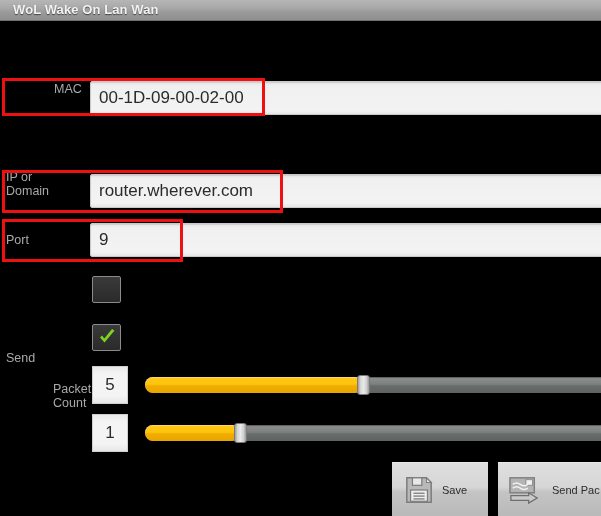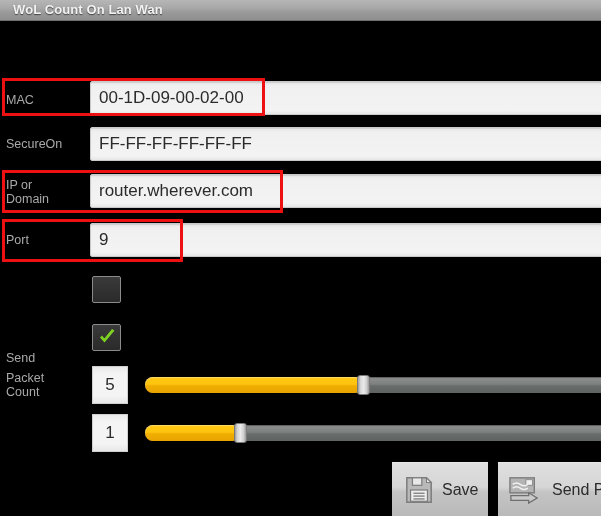--- a/index.html
+++ b/index.html
@@ -163,21 +163,21 @@
     top: 462px;
     height: 54px;
     background: linear-gradient(to bottom, #dfdfdf 0%, #d6d6d6 45%, #c4c4c4 55%, #b9b9b9 100%);
     border-top: 1px solid #e8e8e8;
     box-sizing: border-box;
   }
   .btn-label {
     position: absolute;
     top: 50%;
     transform: translateY(-50%);
-    font-size: 16px;
+    font-size: 11px;
     color: #2c2c2c;
     white-space: nowrap;
   }
   .btn-icon {
     position: absolute;
     top: 50%;
     transform: translateY(-50%);
   }
 
   
@@ -188,40 +188,34 @@
     pointer-events: none;
     background: transparent;
   }
 </style>
 </head>
 <body>
 
 <div id="app">
 
   <div class="titlebar">
-    <div class="titlebar-text">WoL Count On Lan Wan</div>
+    <div class="titlebar-text">WoL Wake On Lan Wan</div>
   </div>
 
 
   <div class="row" style="top:78px;height:40px;">
-    <div class="row-label" style="top:15px;">MAC</div>
+    <div class="row-label" style="top:4px;padding-left:48px;">MAC</div>
     <div class="field" style="top:3px;height:34px;">
       <div class="field-text">00-1D-09-00-02-00</div>
     </div>
   </div>
 
-  <div class="row" style="top:124px;height:40px;">
-    <div class="row-label" style="top:13px;">SecureOn</div>
-    <div class="field" style="top:3px;height:34px;">
-      <div class="field-text">FF-FF-FF-FF-FF-FF</div>
-    </div>
-  </div>
 
   <div class="row" style="top:170px;height:42px;">
-    <div class="row-label" style="top:8px;">IP or
+    <div class="row-label" style="top:0;">IP or
 Domain</div>
     <div class="field" style="top:4px;height:34px;">
       <div class="field-text">router.wherever.com</div>
     </div>
   </div>
 
   <div class="row" style="top:220px;height:40px;">
     <div class="row-label" style="top:13px;">Port</div>
     <div class="field" style="top:3px;height:34px;">
       <div class="field-text">9</div>
@@ -236,21 +230,21 @@
     <div class="row-label" style="top:4px;margin-top:27px;">Send
 Multiple</div>
     <div class="checkbox" style="top:4px;">
       <svg class="check-glyph" viewBox="0 0 20 20">
         <path d="M3 10.5 L7.5 15.5 L17.5 3.5 L15 2 L7.3 11.5 L5 8.5 Z" fill="#7ed321"></path>
       </svg>
     </div>
   </div>
 
   <div class="row" style="top:366px;height:44px;">
-    <div class="row-label" style="top:5px;">Packet
+    <div class="row-label" style="top:16px;margin-left:47px;">Packet
 Count</div>
     <div class="num-box" style="top:0px;height:38px;">
       <div class="num-text">5</div>
     </div>
     <div class="slider" style="top:9px;left:145px;right:-20px;">
       <div class="slider-track"></div>
       <div class="slider-fill" style="width:218px;"></div>
       <div class="slider-thumb" style="left:212px;"></div>
     </div>
   </div>

